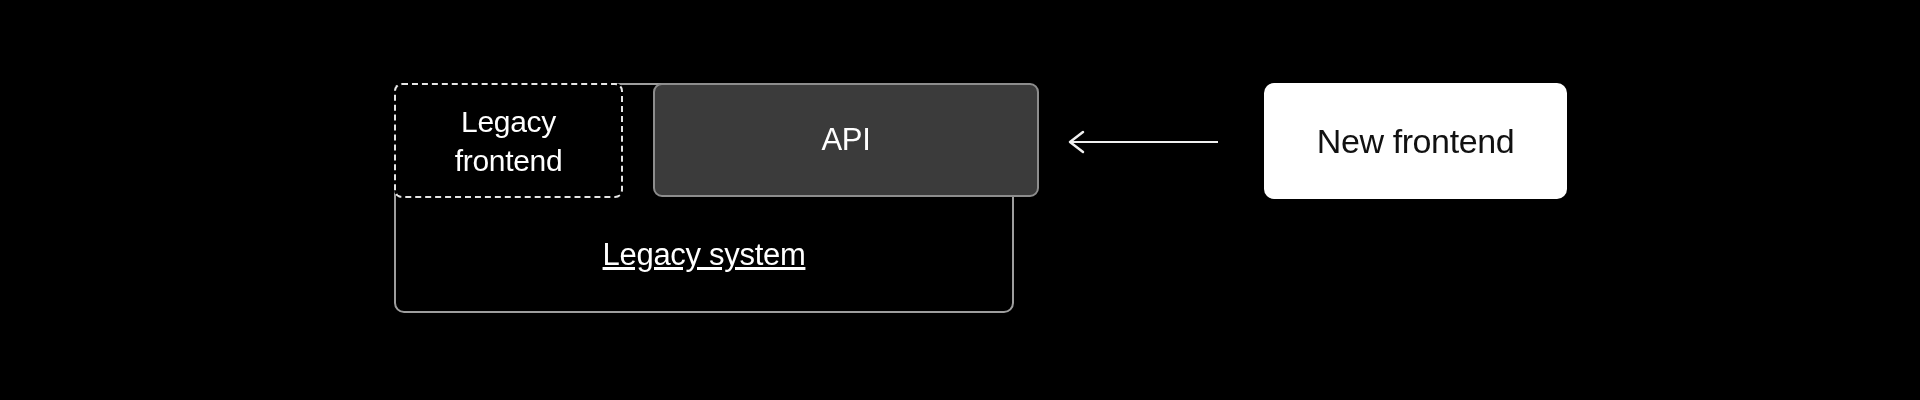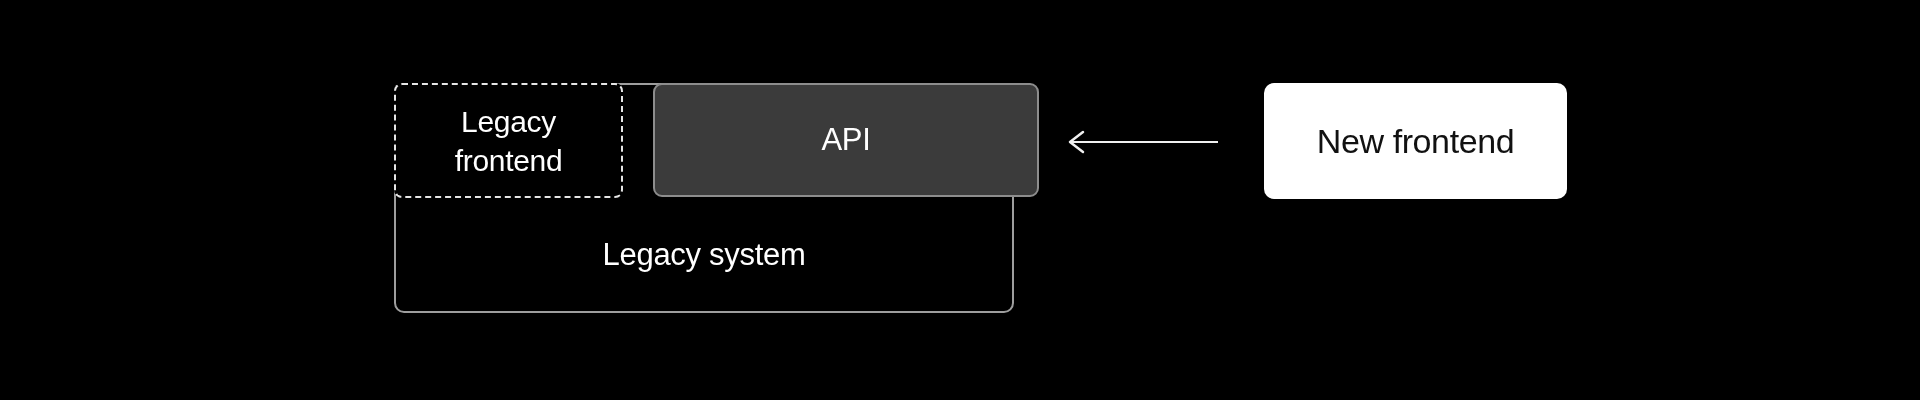--- a/index.html
+++ b/index.html
@@ -41,20 +41,21 @@
     display: flex;
     align-items: center;
     justify-content: center;
   }
   .legacy-system-label {
     color: #ffffff;
     font-size: 31px;
     font-weight: 500;
     letter-spacing: -0.3px;
     white-space: nowrap;
+    text-decoration: underline;
   }
   .legacy-frontend {
     left: 394px;
     top: 83px;
     width: 229px;
     height: 115px;
     border: 2px dashed #e6e6e6;
     border-radius: 8px;
     background: #000000;
   }

